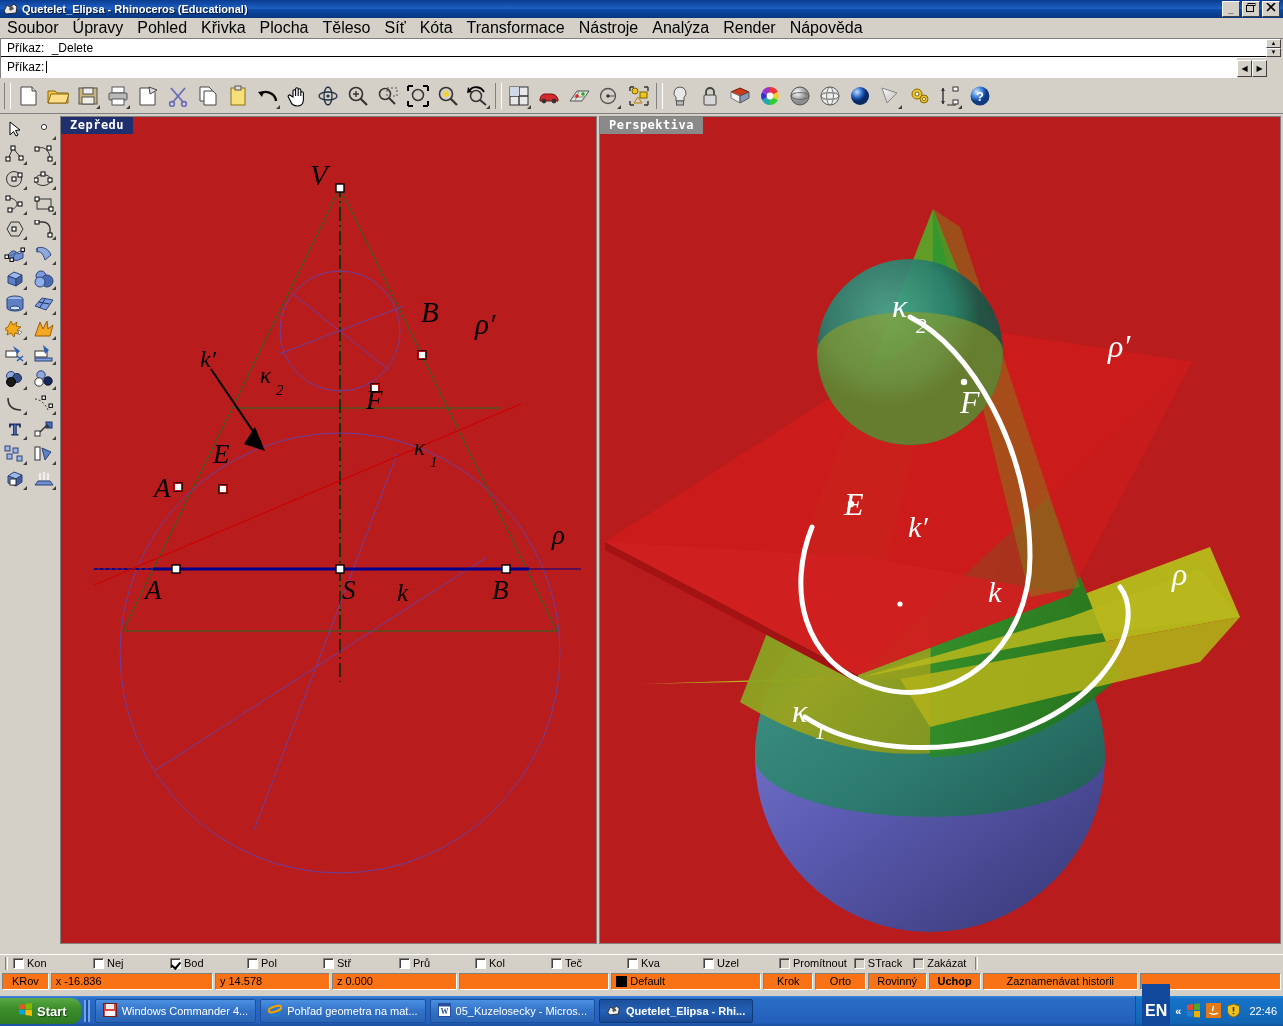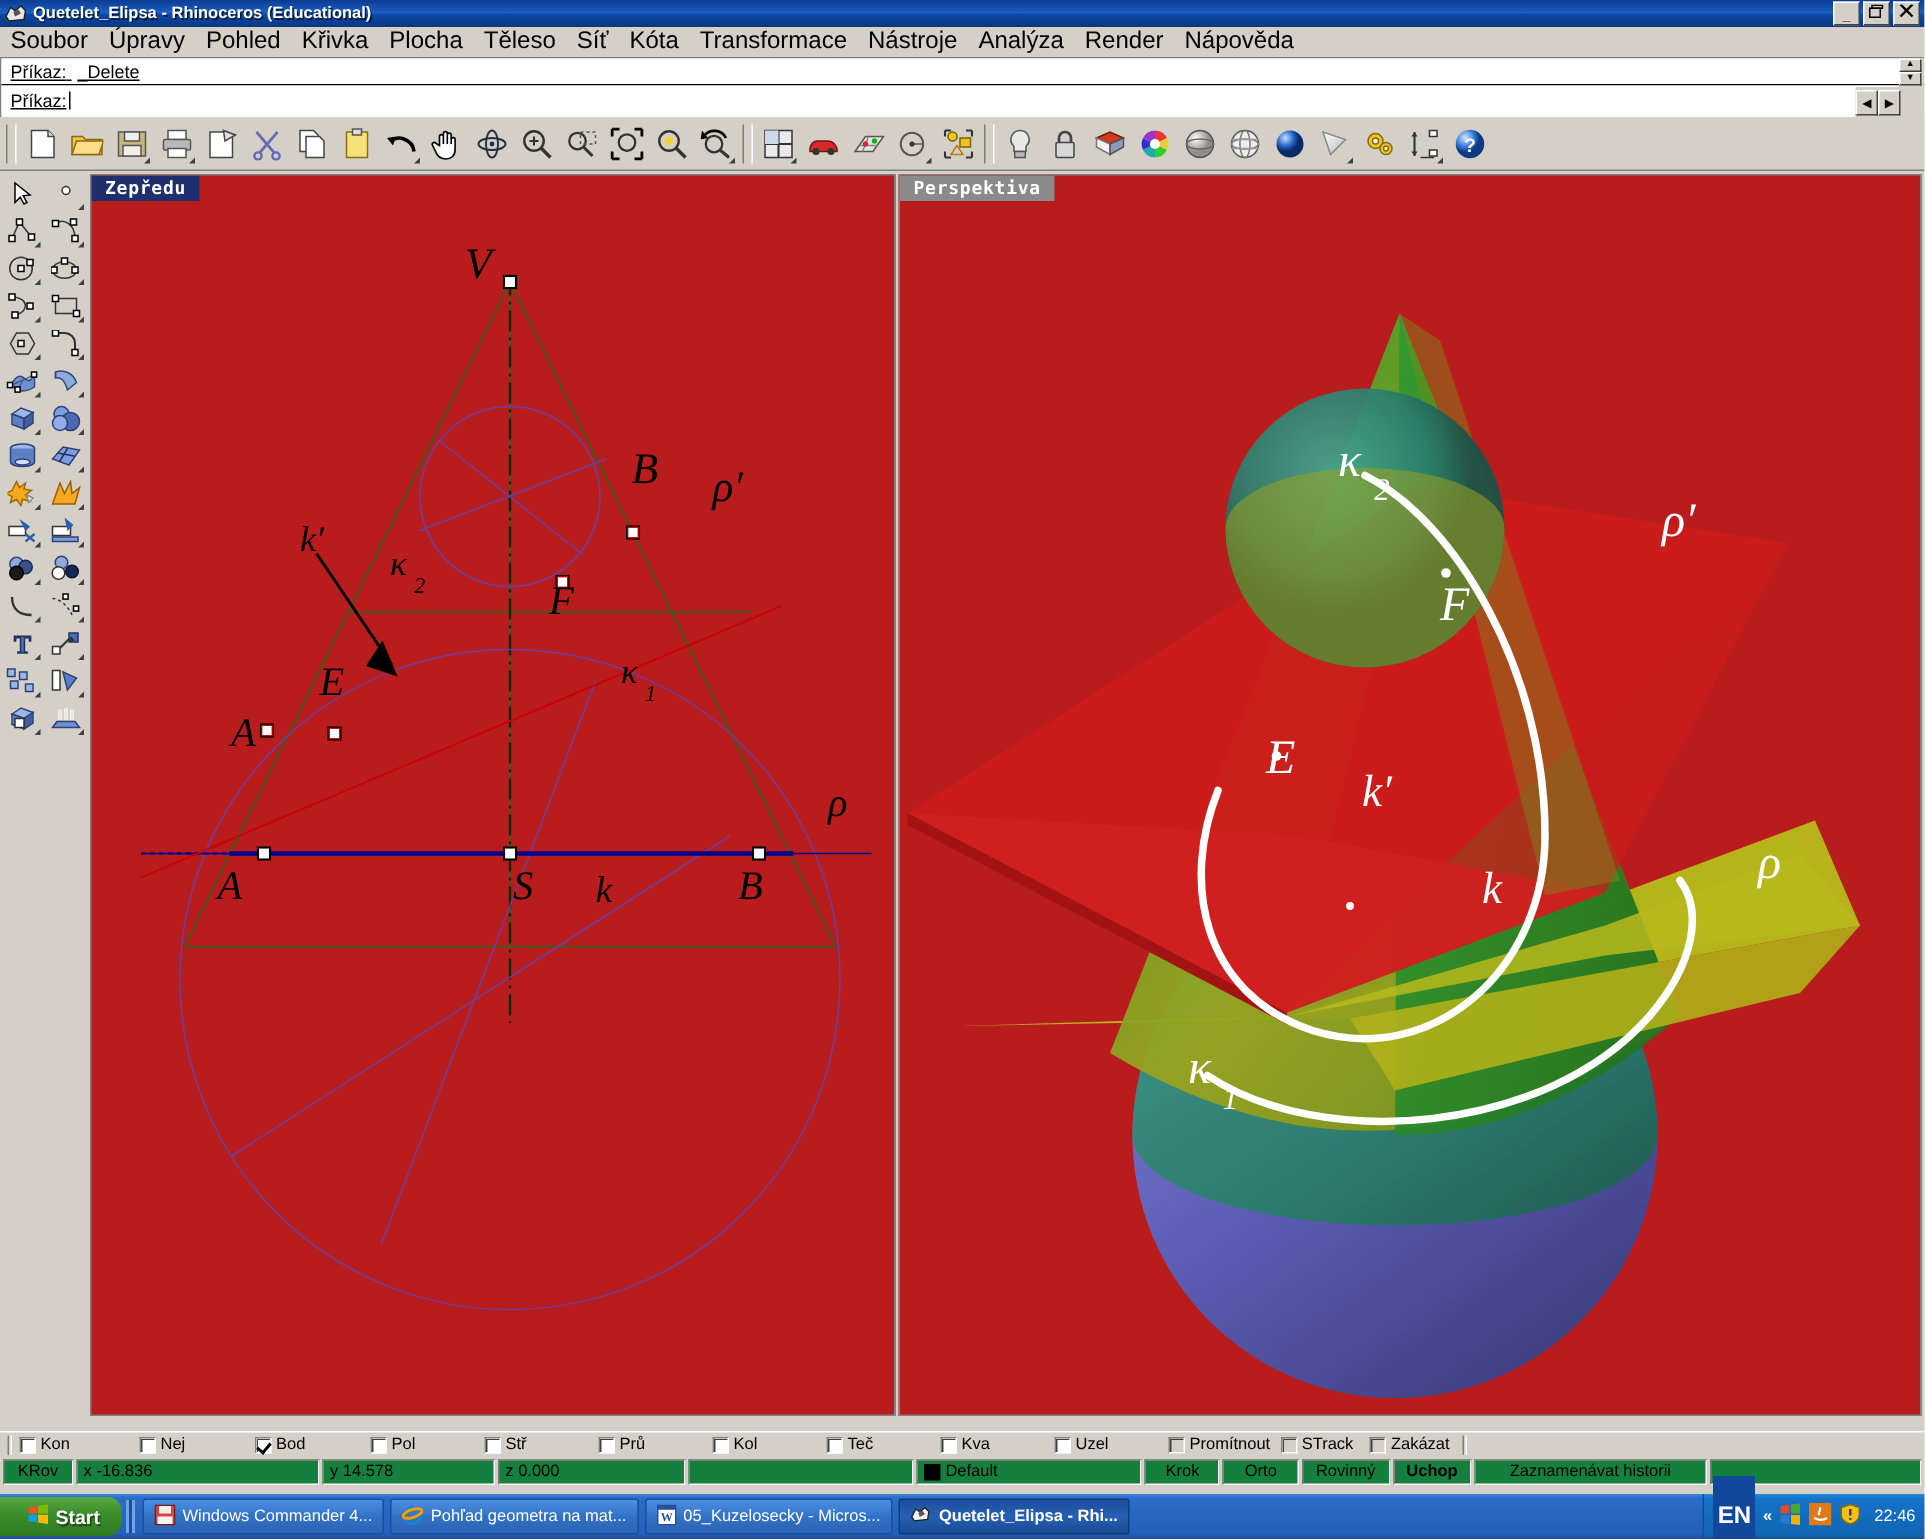--- a/index.html
+++ b/index.html
@@ -31,21 +31,20 @@
     background:#d4d0c8;display:flex;align-items:center;
     border-bottom:1px solid #d4d0c8;
   }
   .menuitem{padding:2px 7px;font-size:16px;color:#000;white-space:nowrap;}
 
   
   .cmdarea{
     position:absolute;left:0;top:38px;width:1283px;height:40px;
     background:#fff;border-top:1px solid #808080;border-left:1px solid #808080;
     box-sizing:border-box;
-    text-decoration:underline;
   }
   .cmdline{
     height:18px;line-height:18px;font-size:12px;padding-left:6px;color:#000;
     border-bottom:1px solid #000;box-sizing:border-box;background:#fff;
     white-space:nowrap;overflow:hidden;
   }
   .cmdline.second{border-bottom:none;height:20px;line-height:20px;position:relative;}
   .caret{display:inline-block;width:1px;height:12px;background:#000;vertical-align:-2px;margin-left:2px;}
   .cmd-vscroll{
     position:absolute;right:0;top:0;width:17px;height:19px;background:#d4d0c8;
@@ -112,21 +111,21 @@
     content:"";position:absolute;left:2px;top:1px;width:4px;height:7px;
     border:solid #000;border-width:0 2px 2px 0;transform:rotate(40deg);
   }
   .osnap-sep{width:1px;height:13px;border-left:1px solid #808080;border-right:1px solid #fff;margin:0 5px;}
 
   .statusbar{
     position:absolute;left:0;top:971px;width:1283px;height:21px;background:#d4d0c8;
     display:flex;align-items:center;box-sizing:border-box;
   }
   .spane{
-    height:17px;line-height:17px;background:#15803d;
+    height:17px;line-height:17px;background:#f97316;
     border:1px solid;border-color:#808080 #fff #fff #808080;
     font-size:11px;color:#000;box-sizing:border-box;margin-right:2px;
     display:flex;align-items:center;padding:0 4px;white-space:nowrap;
   }
   .spane.center{justify-content:center;}
   .swatch{width:11px;height:11px;background:#000;margin-right:3px;display:inline-block;}
 
   
   .taskbar{
     position:absolute;left:0;top:996px;width:1283px;height:30px;

